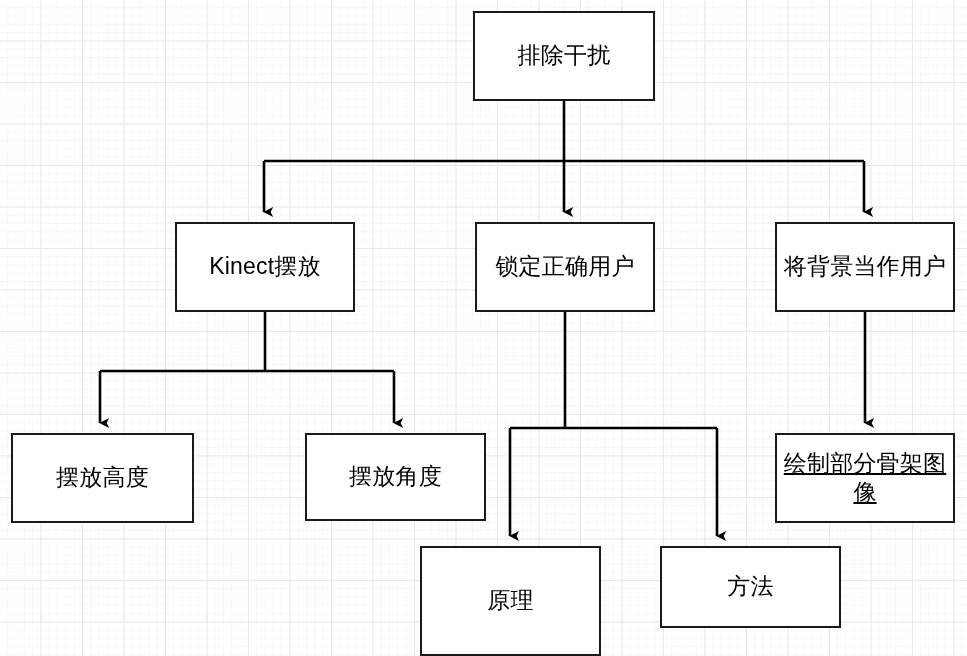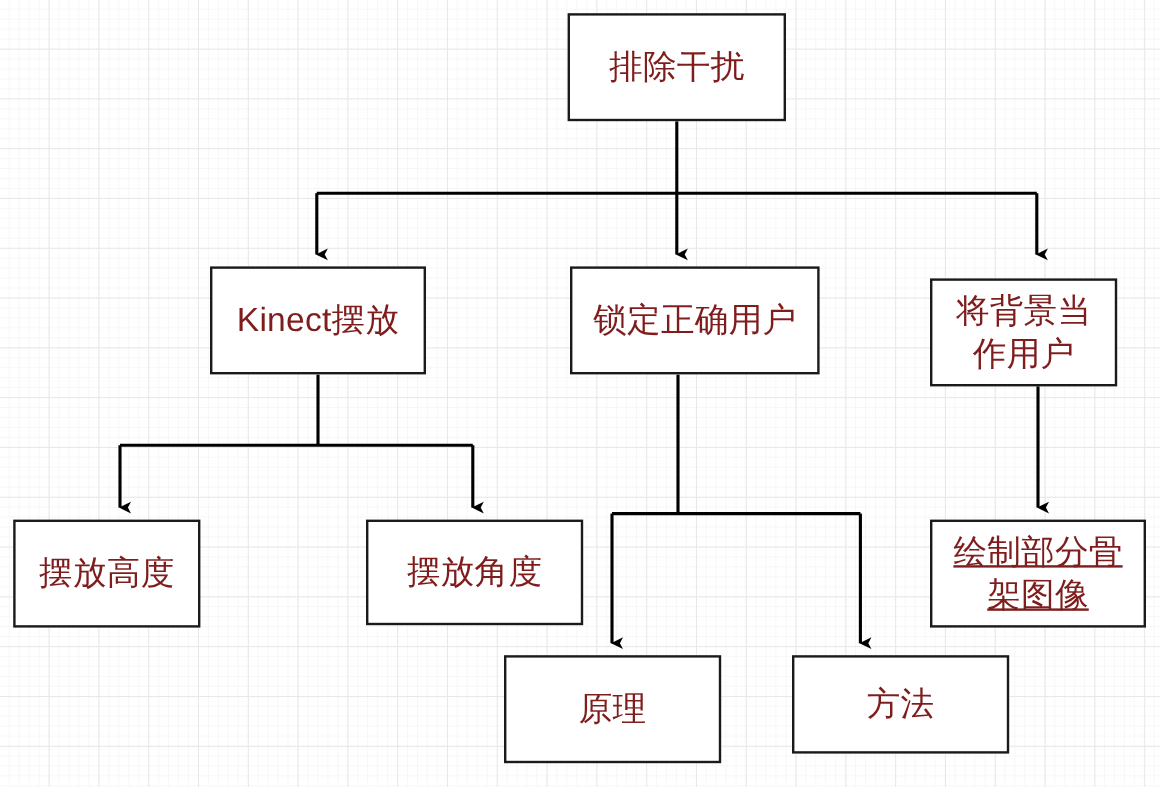--- a/index.html
+++ b/index.html
@@ -36,22 +36,22 @@
   }
   .node {
     position: absolute;
     box-sizing: border-box;
     background: #ffffff;
     border: 2px solid #1a1a1a;
     display: flex;
     align-items: center;
     justify-content: center;
     text-align: center;
-    color: #7f1d1d;
-    font-size: 28px;
+    color: #000000;
+    font-size: 23px;
     line-height: 1.28;
     padding: 2px 6px;
     letter-spacing: 0.2px;
   }
   .node-label {
     display: block;
     width: 100%;
   }
 </style>
 </head>
@@ -90,41 +90,41 @@
   </svg>
 
   <div class="node" style="left:473px; top:11px; width:182px; height:90px;">
     <span class="node-label">排除干扰</span>
   </div>
 
   <div class="node" style="left:175px; top:222px; width:180px; height:90px;text-align:center;">
     <span class="node-label">Kinect摆放</span>
   </div>
 
-  <div class="node" style="left:475px; top:222px; width:208px; height:90px;">
+  <div class="node" style="left:475px; top:222px; width:180px; height:90px;">
     <span class="node-label">锁定正确用户</span>
   </div>
 
-  <div class="node" style="left:775px; top:232px; width:156px; height:90px;">
+  <div class="node" style="left:775px; top:222px; width:180px; height:90px;">
     <span class="node-label">将背景当作用户</span>
   </div>
 
-  <div class="node" style="left:11px; top:433px; width:156px; height:90px;">
+  <div class="node" style="left:11px; top:433px; width:183px; height:90px;">
     <span class="node-label">摆放高度</span>
   </div>
 
   <div class="node" style="left:305px; top:433px; width:181px; height:88px;">
     <span class="node-label">摆放角度</span>
   </div>
 
   <div class="node" style="left:775px; top:433px; width:180px; height:90px;text-decoration:underline;">
     <span class="node-label">绘制部分骨架图像</span>
   </div>
 
-  <div class="node" style="left:420px; top:546px; width:181px; height:90px;">
+  <div class="node" style="left:420px; top:546px; width:181px; height:110px;">
     <span class="node-label">原理</span>
   </div>
 
   <div class="node" style="left:660px; top:546px; width:181px; height:82px;">
     <span class="node-label">方法</span>
   </div>
 
 </div>
 
 </body></html>

